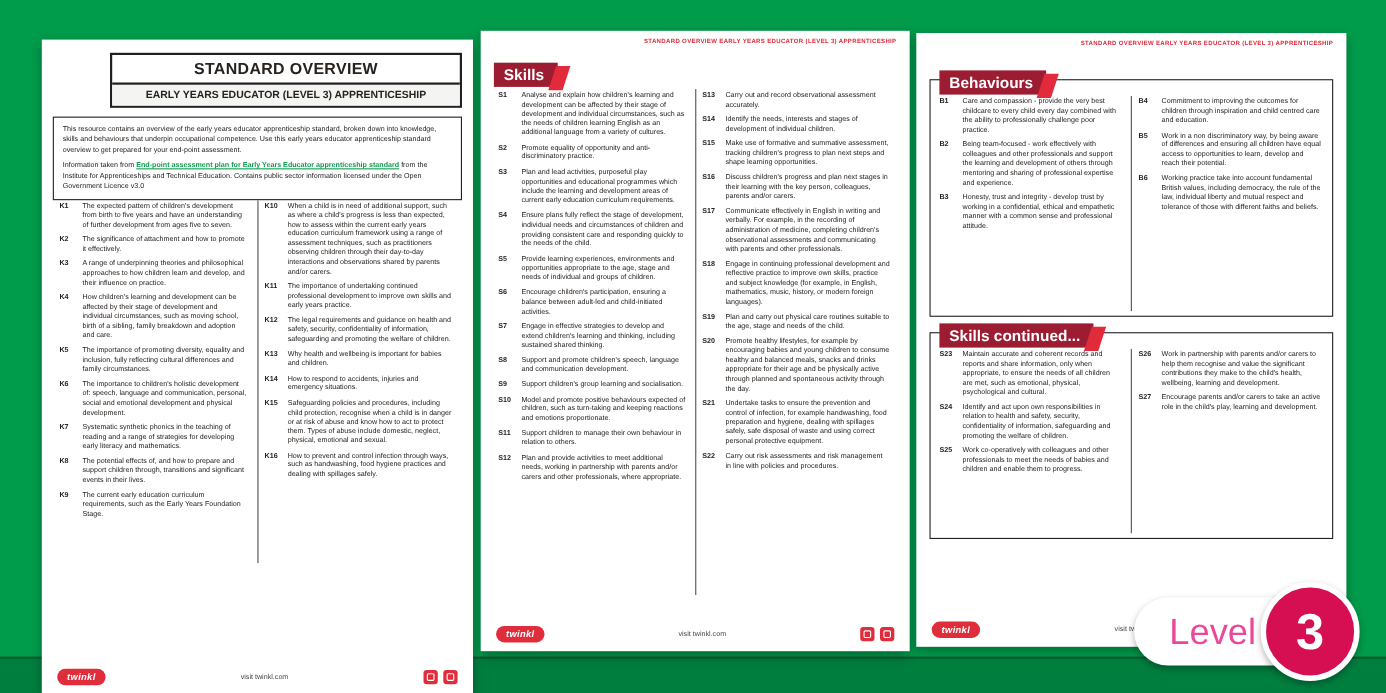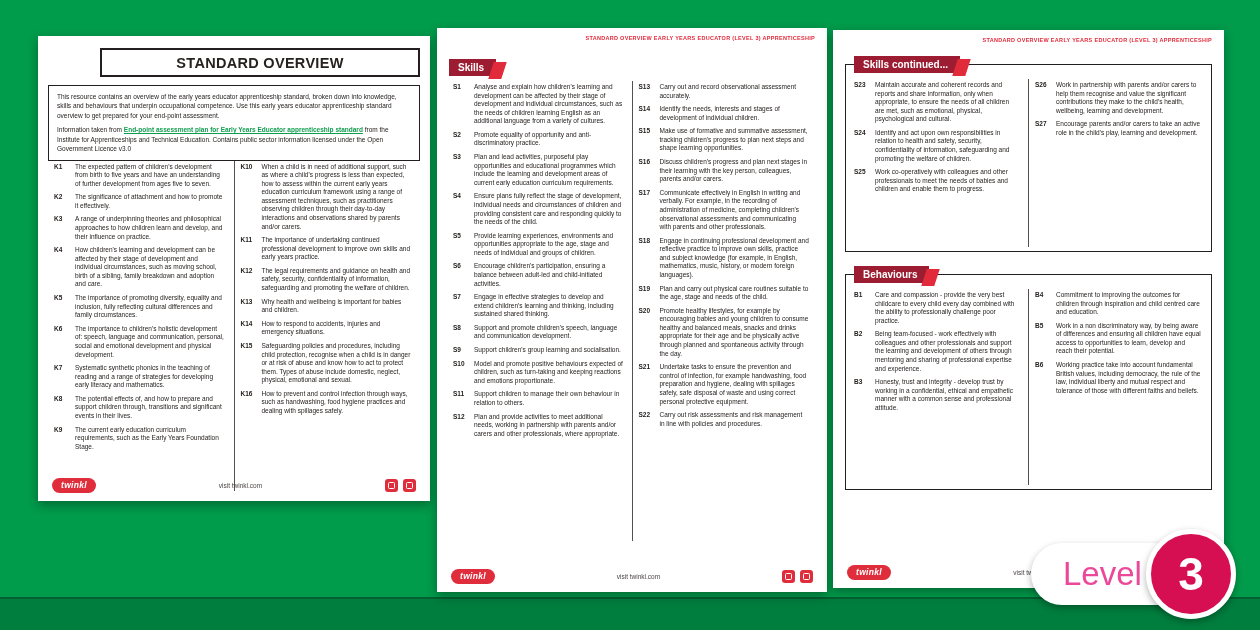--- a/index.html
+++ b/index.html
@@ -2,38 +2,38 @@
 <html><head>
 <meta charset="utf-8">
 <style>
   * { margin:0; padding:0; box-sizing:border-box; }
   html,body { width:1260px; height:630px; overflow:hidden; }
   body { font-family:"Liberation Sans", sans-serif; background:#009b4b; }
   .stage { position:relative; width:1260px; height:630px; background:#009b4b; }
   .bottom-band { position:absolute; left:0; bottom:0; width:100%; height:33px; background:#007e3e; border-top:2px solid #006032; }
 
   .page { position:absolute; background:#fff; box-shadow:0 4px 10px rgba(0,0,0,0.32); color:#26221f; }
-  .page1 { left:38px; top:36px; width:392px; height:465px; padding:10px 10px 30px 10px; }
+  .page1 { left:38px; top:36px; width:392px; height:595px; padding:10px 10px 30px 10px; }
   .page2 { left:437px; top:28px; width:390px; height:564px; padding:20px 10px 30px 10px; }
   .page3 { left:833px; top:30px; width:391px; height:558px; padding:20px 10px 30px 10px; }
 
   .tiny-header { position:absolute; top:7px; right:12px; font-size:5.5px; font-weight:bold; color:#e12a3a; letter-spacing:0.3px; }
 
   .p1-header { border:2px solid #231f20; margin:2px 0 8px 52px; background:#fff; }
   .p1-title { font-size:14.5px; font-weight:bold; text-align:center; padding:5px 0 4px; letter-spacing:0.3px; }
   .p1-subtitle { border-top:2px solid #231f20; font-size:9.5px; font-weight:bold; text-align:center; padding:4px 0; background:#f4f4f2; }
 
   .intro-box { border:1px solid #231f20; padding:6px 8px; font-size:6.5px; line-height:1.45; }
   .intro-box p { margin-bottom:5px; }
   .intro-box p:last-child { margin-bottom:0; }
   .link { color:#0f9d4e; font-weight:bold; text-decoration:underline; cursor:pointer; }
 
   .ribbon-wrap { margin:9px 0 6px 2px; height:18px; }
   .ribbon { position:relative; z-index:0; display:inline-block; background:#9c1c31; color:#fff;
-            font-size:10px; font-weight:bold; padding:3px 12px 3px 9px; }
+            font-size:14px; font-weight:bold; padding:3px 12px 3px 9px; }
   .ribbon::after { content:""; position:absolute; z-index:-1; top:3px; right:-8px; width:13px; height:100%;
                    background:#e12a3a; transform:skewX(-18deg); }
 
   .cols { display:flex; overflow:hidden; }
   .col { flex:1; padding:2px 8px 0 6px; overflow:hidden; }
   .col + .col { border-left:1px solid #55504d; }
   .item { display:flex; gap:4px; margin-bottom:5px; }
   .item-id { font-weight:bold; font-size:6.5px; min-width:17px; line-height:1.32; }
   .item-text { font-size:6.5px; line-height:1.32; }
 
@@ -64,20 +64,21 @@
 </style>
 </head>
 <body>
 
 <div class="stage">
   <div class="bottom-band"></div>
 
   <div class="page page1">
     <div class="p1-header">
       <div class="p1-title">STANDARD OVERVIEW</div>
+      <div class="p1-subtitle">EARLY YEARS EDUCATOR (LEVEL 3) APPRENTICESHIP</div>
     </div>
     <div class="intro-box">
       <p>This resource contains an overview of the early years educator apprenticeship standard, broken down into knowledge, skills and behaviours that underpin occupational competence. Use this early years educator apprenticeship standard overview to get prepared for your end-point assessment.</p>
       <p><span>Information taken from </span><a class="link">End-point assessment plan for Early Years Educator apprenticeship standard</a><span> from the Institute for Apprenticeships and Technical Education. Contains public sector information licensed under the Open Government Licence v3.0</span></p>
     </div>
     <div class="cols k-cols">
       <div class="col">
 
           <div class="item">
             <span class="item-id">K1</span>
@@ -307,20 +308,60 @@
         <span class="f-icon">
             <span class="inner"></span>
           </span>
       </span>
     </div>
   </div>
 
   <div class="page page3">
     <div class="tiny-header">STANDARD OVERVIEW EARLY YEARS EDUCATOR (LEVEL 3) APPRENTICESHIP</div>
 
+    <div class="boxed-section" style="margin-top:22px;">
+      <span class="ribbon ribbon-abs">Behaviours</span>
+      <div class="cols sec2-cols">
+        <div class="col">
+
+            <div class="item">
+              <span class="item-id">B1</span>
+              <span class="item-text">Care and compassion - provide the very best childcare to every child every day combined with the ability to professionally challenge poor practice.</span>
+            </div>
+
+            <div class="item">
+              <span class="item-id">B2</span>
+              <span class="item-text">Being team-focused - work effectively with colleagues and other professionals and support the learning and development of others through mentoring and sharing of professional expertise and experience.</span>
+            </div>
+
+            <div class="item">
+              <span class="item-id">B3</span>
+              <span class="item-text">Honesty, trust and integrity - develop trust by working in a confidential, ethical and empathetic manner with a common sense and professional attitude.</span>
+            </div>
+          </div>
+        <div class="col">
+
+            <div class="item">
+              <span class="item-id">B4</span>
+              <span class="item-text">Commitment to improving the outcomes for children through inspiration and child centred care and education.</span>
+            </div>
+
+            <div class="item">
+              <span class="item-id">B5</span>
+              <span class="item-text">Work in a non discriminatory way, by being aware of differences and ensuring all children have equal access to opportunities to learn, develop and reach their potential.</span>
+            </div>
+
+            <div class="item">
+              <span class="item-id">B6</span>
+              <span class="item-text">Working practice take into account fundamental British values, including democracy, the rule of the law, individual liberty and mutual respect and tolerance of those with different faiths and beliefs.</span>
+            </div>
+          </div>
+      </div>
+    </div>
+
     <div class="boxed-section">
       <span class="ribbon ribbon-abs">Skills continued...</span>
       <div class="cols sec1-cols">
         <div class="col">
 
             <div class="item">
               <span class="item-id">S23</span>
               <span class="item-text">Maintain accurate and coherent records and reports and share information, only when appropriate, to ensure the needs of all children are met, such as emotional, physical, psychological and cultural.</span>
             </div>
 
@@ -342,60 +383,20 @@
             </div>
 
             <div class="item">
               <span class="item-id">S27</span>
               <span class="item-text">Encourage parents and/or carers to take an active role in the child's play, learning and development.</span>
             </div>
           </div>
       </div>
     </div>
 
-    <div class="boxed-section" style="margin-top:22px;">
-      <span class="ribbon ribbon-abs">Behaviours</span>
-      <div class="cols sec2-cols">
-        <div class="col">
-
-            <div class="item">
-              <span class="item-id">B1</span>
-              <span class="item-text">Care and compassion - provide the very best childcare to every child every day combined with the ability to professionally challenge poor practice.</span>
-            </div>
-
-            <div class="item">
-              <span class="item-id">B2</span>
-              <span class="item-text">Being team-focused - work effectively with colleagues and other professionals and support the learning and development of others through mentoring and sharing of professional expertise and experience.</span>
-            </div>
-
-            <div class="item">
-              <span class="item-id">B3</span>
-              <span class="item-text">Honesty, trust and integrity - develop trust by working in a confidential, ethical and empathetic manner with a common sense and professional attitude.</span>
-            </div>
-          </div>
-        <div class="col">
-
-            <div class="item">
-              <span class="item-id">B4</span>
-              <span class="item-text">Commitment to improving the outcomes for children through inspiration and child centred care and education.</span>
-            </div>
-
-            <div class="item">
-              <span class="item-id">B5</span>
-              <span class="item-text">Work in a non discriminatory way, by being aware of differences and ensuring all children have equal access to opportunities to learn, develop and reach their potential.</span>
-            </div>
-
-            <div class="item">
-              <span class="item-id">B6</span>
-              <span class="item-text">Working practice take into account fundamental British values, including democracy, the rule of the law, individual liberty and mutual respect and tolerance of those with different faiths and beliefs.</span>
-            </div>
-          </div>
-      </div>
-    </div>
-
     <div class="page-footer">
       <span class="twinkl-logo">twinkl</span>
       <span class="visit">visit twinkl.com</span>
       <span class="footer-icons">
         <span class="f-icon">
             <span class="inner"></span>
           </span>
         <span class="f-icon">
             <span class="inner"></span>
           </span>

